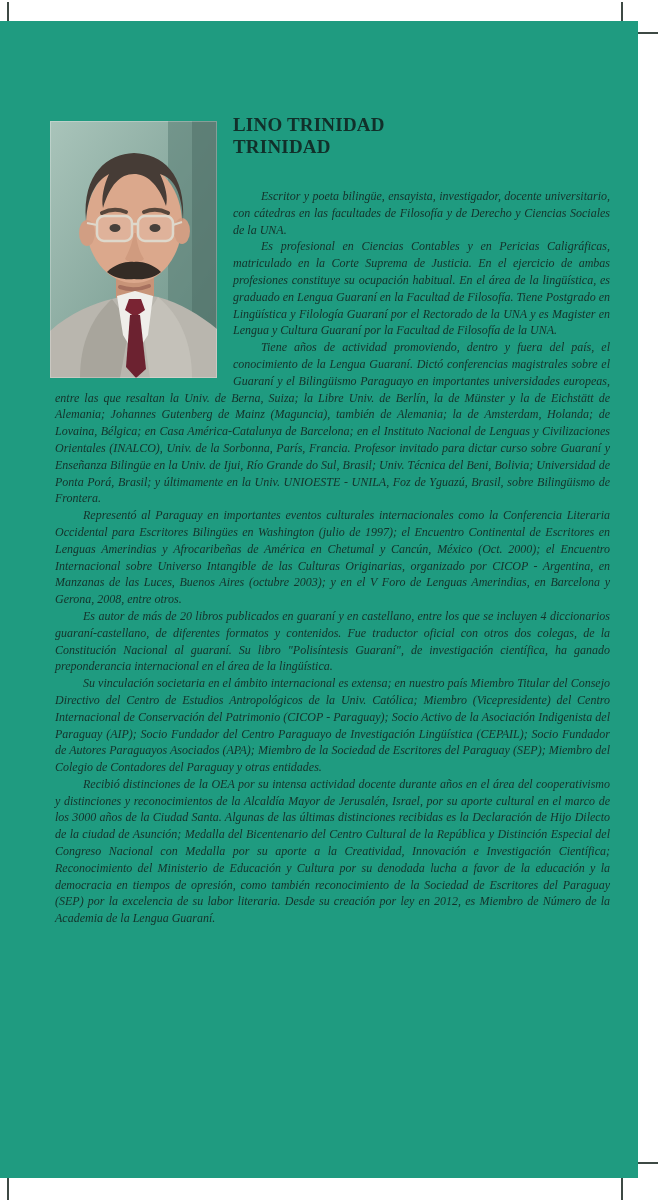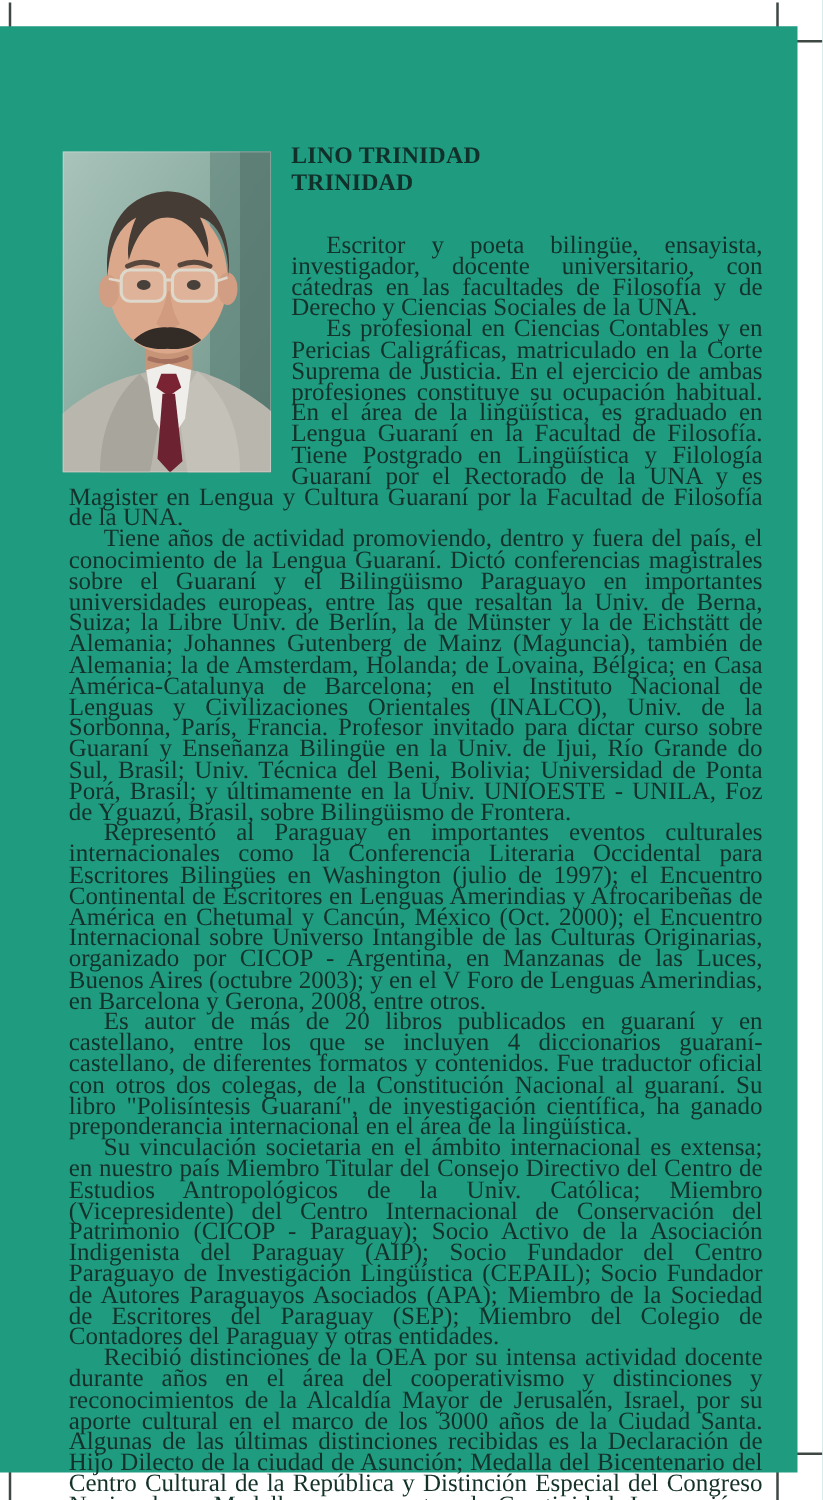--- a/index.html
+++ b/index.html
@@ -36,25 +36,26 @@
   h1.person-name {
     margin: 0 0 30px 0;
     font-size: 19px;
     line-height: 22px;
     font-weight: bold;
     letter-spacing: 0.2px;
     color: #11302a;
   }
   p.bio-paragraph {
     margin: 0;
-    font-size: 20px;
+    font-size: 12px;
     line-height: 16.8px;
     text-align: justify;
     text-indent: 28px;
     color: #14322a;
+    font-style: italic;
   }
 </style>
 </head>
 <body>
 
 <div class="page">
 
   <div class="crop-mark" style="left:7px; top:2px; width:2px; height:28px;"></div>
   <div class="crop-mark" style="left:621px; top:2px; width:2px; height:30px;"></div>
   <div class="crop-mark" style="left:626px; top:32px; width:32px; height:2px;"></div>

